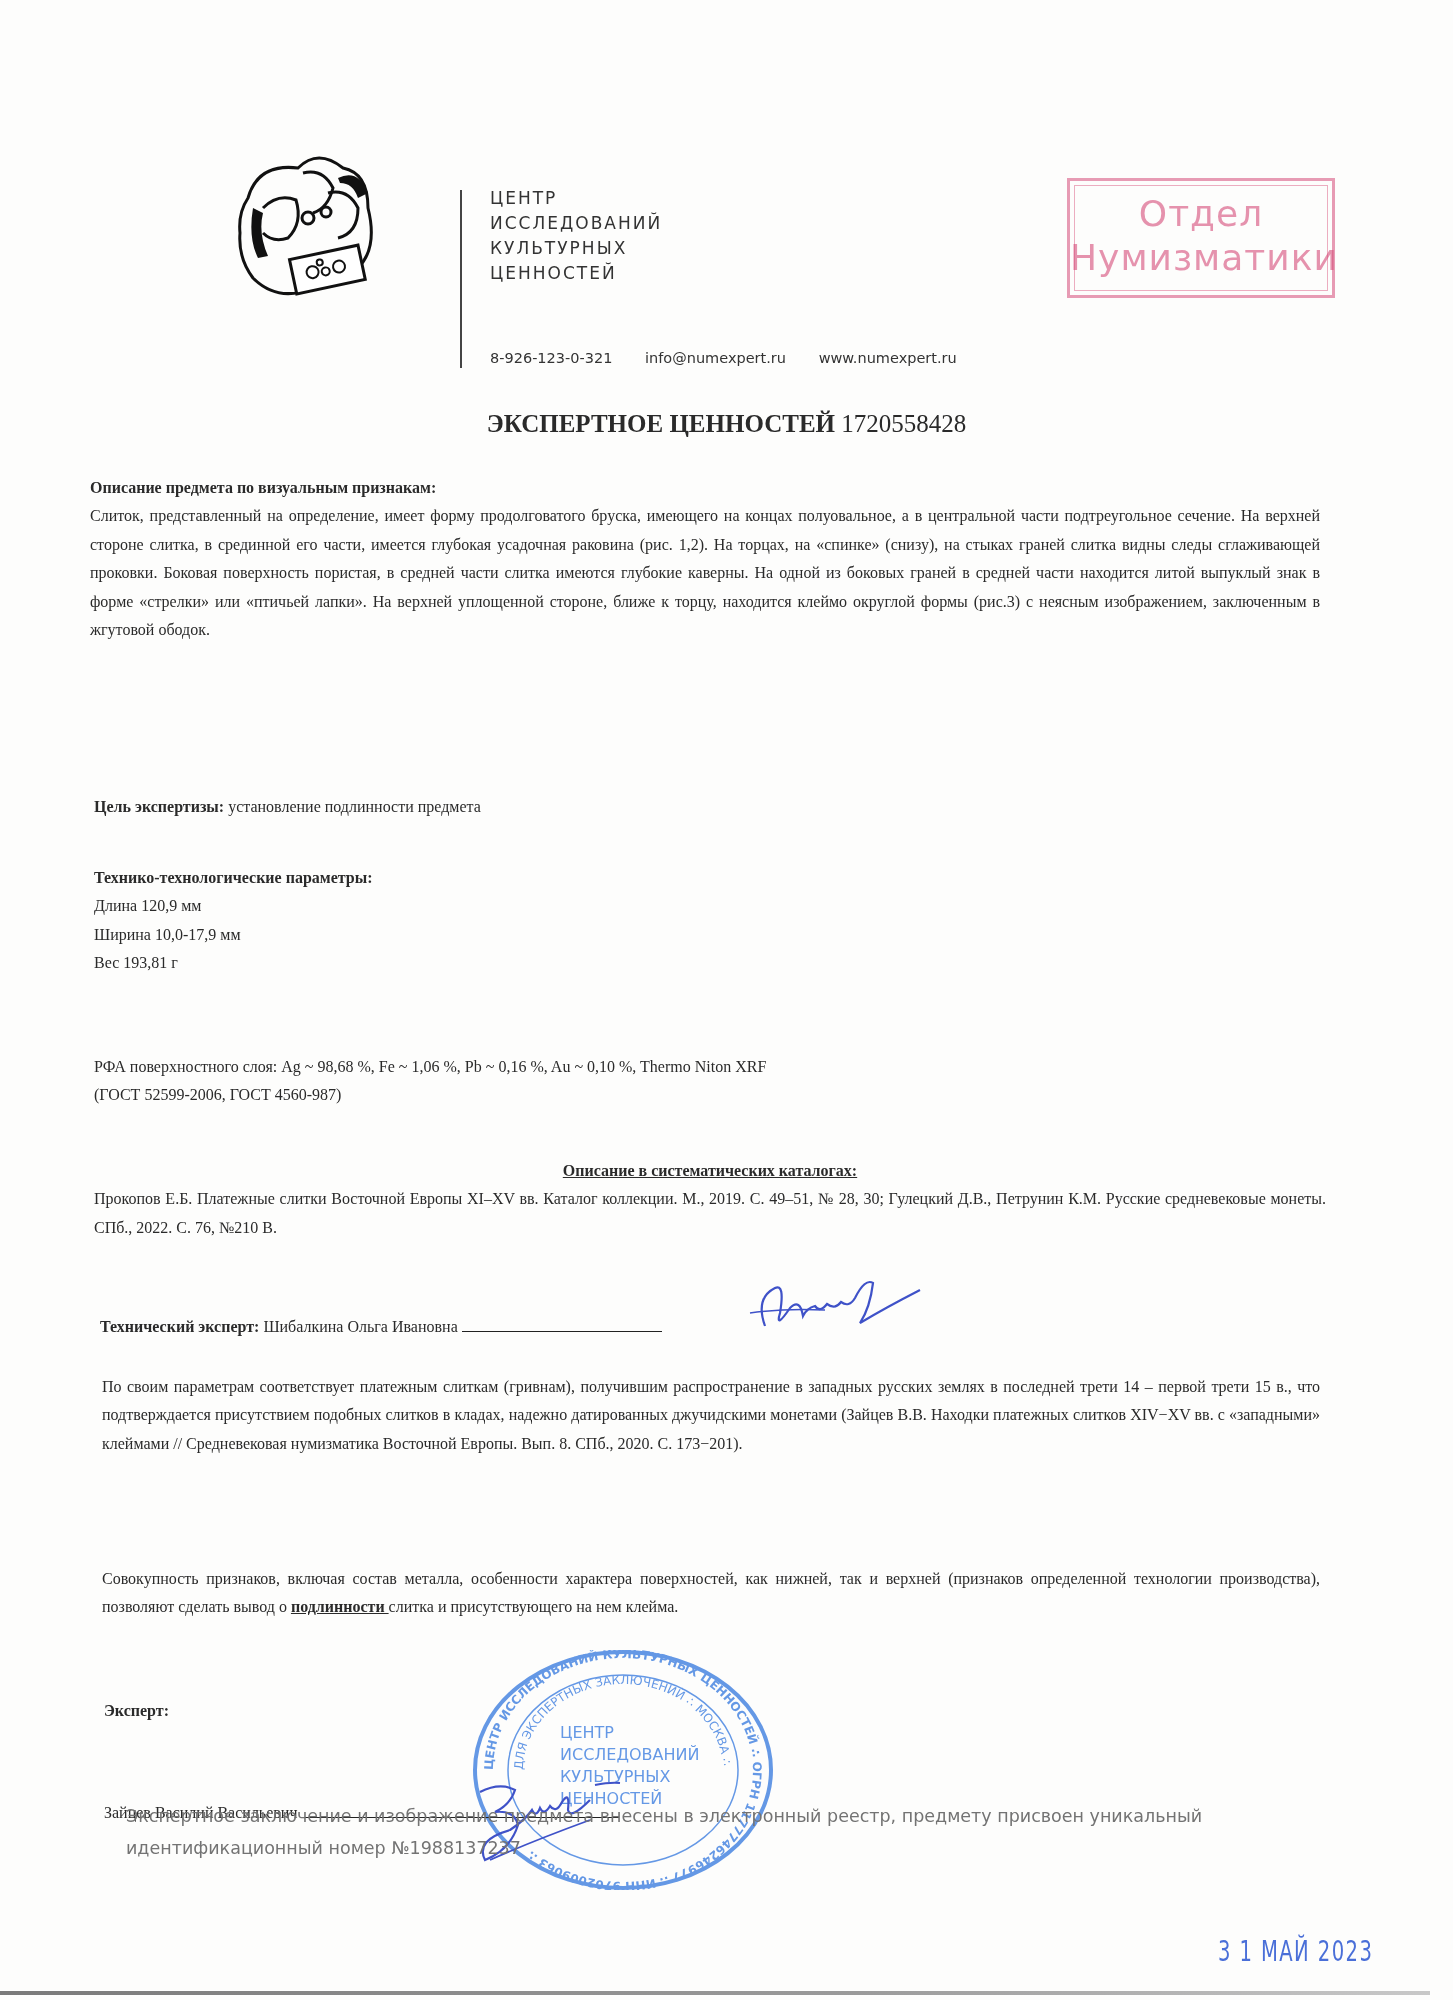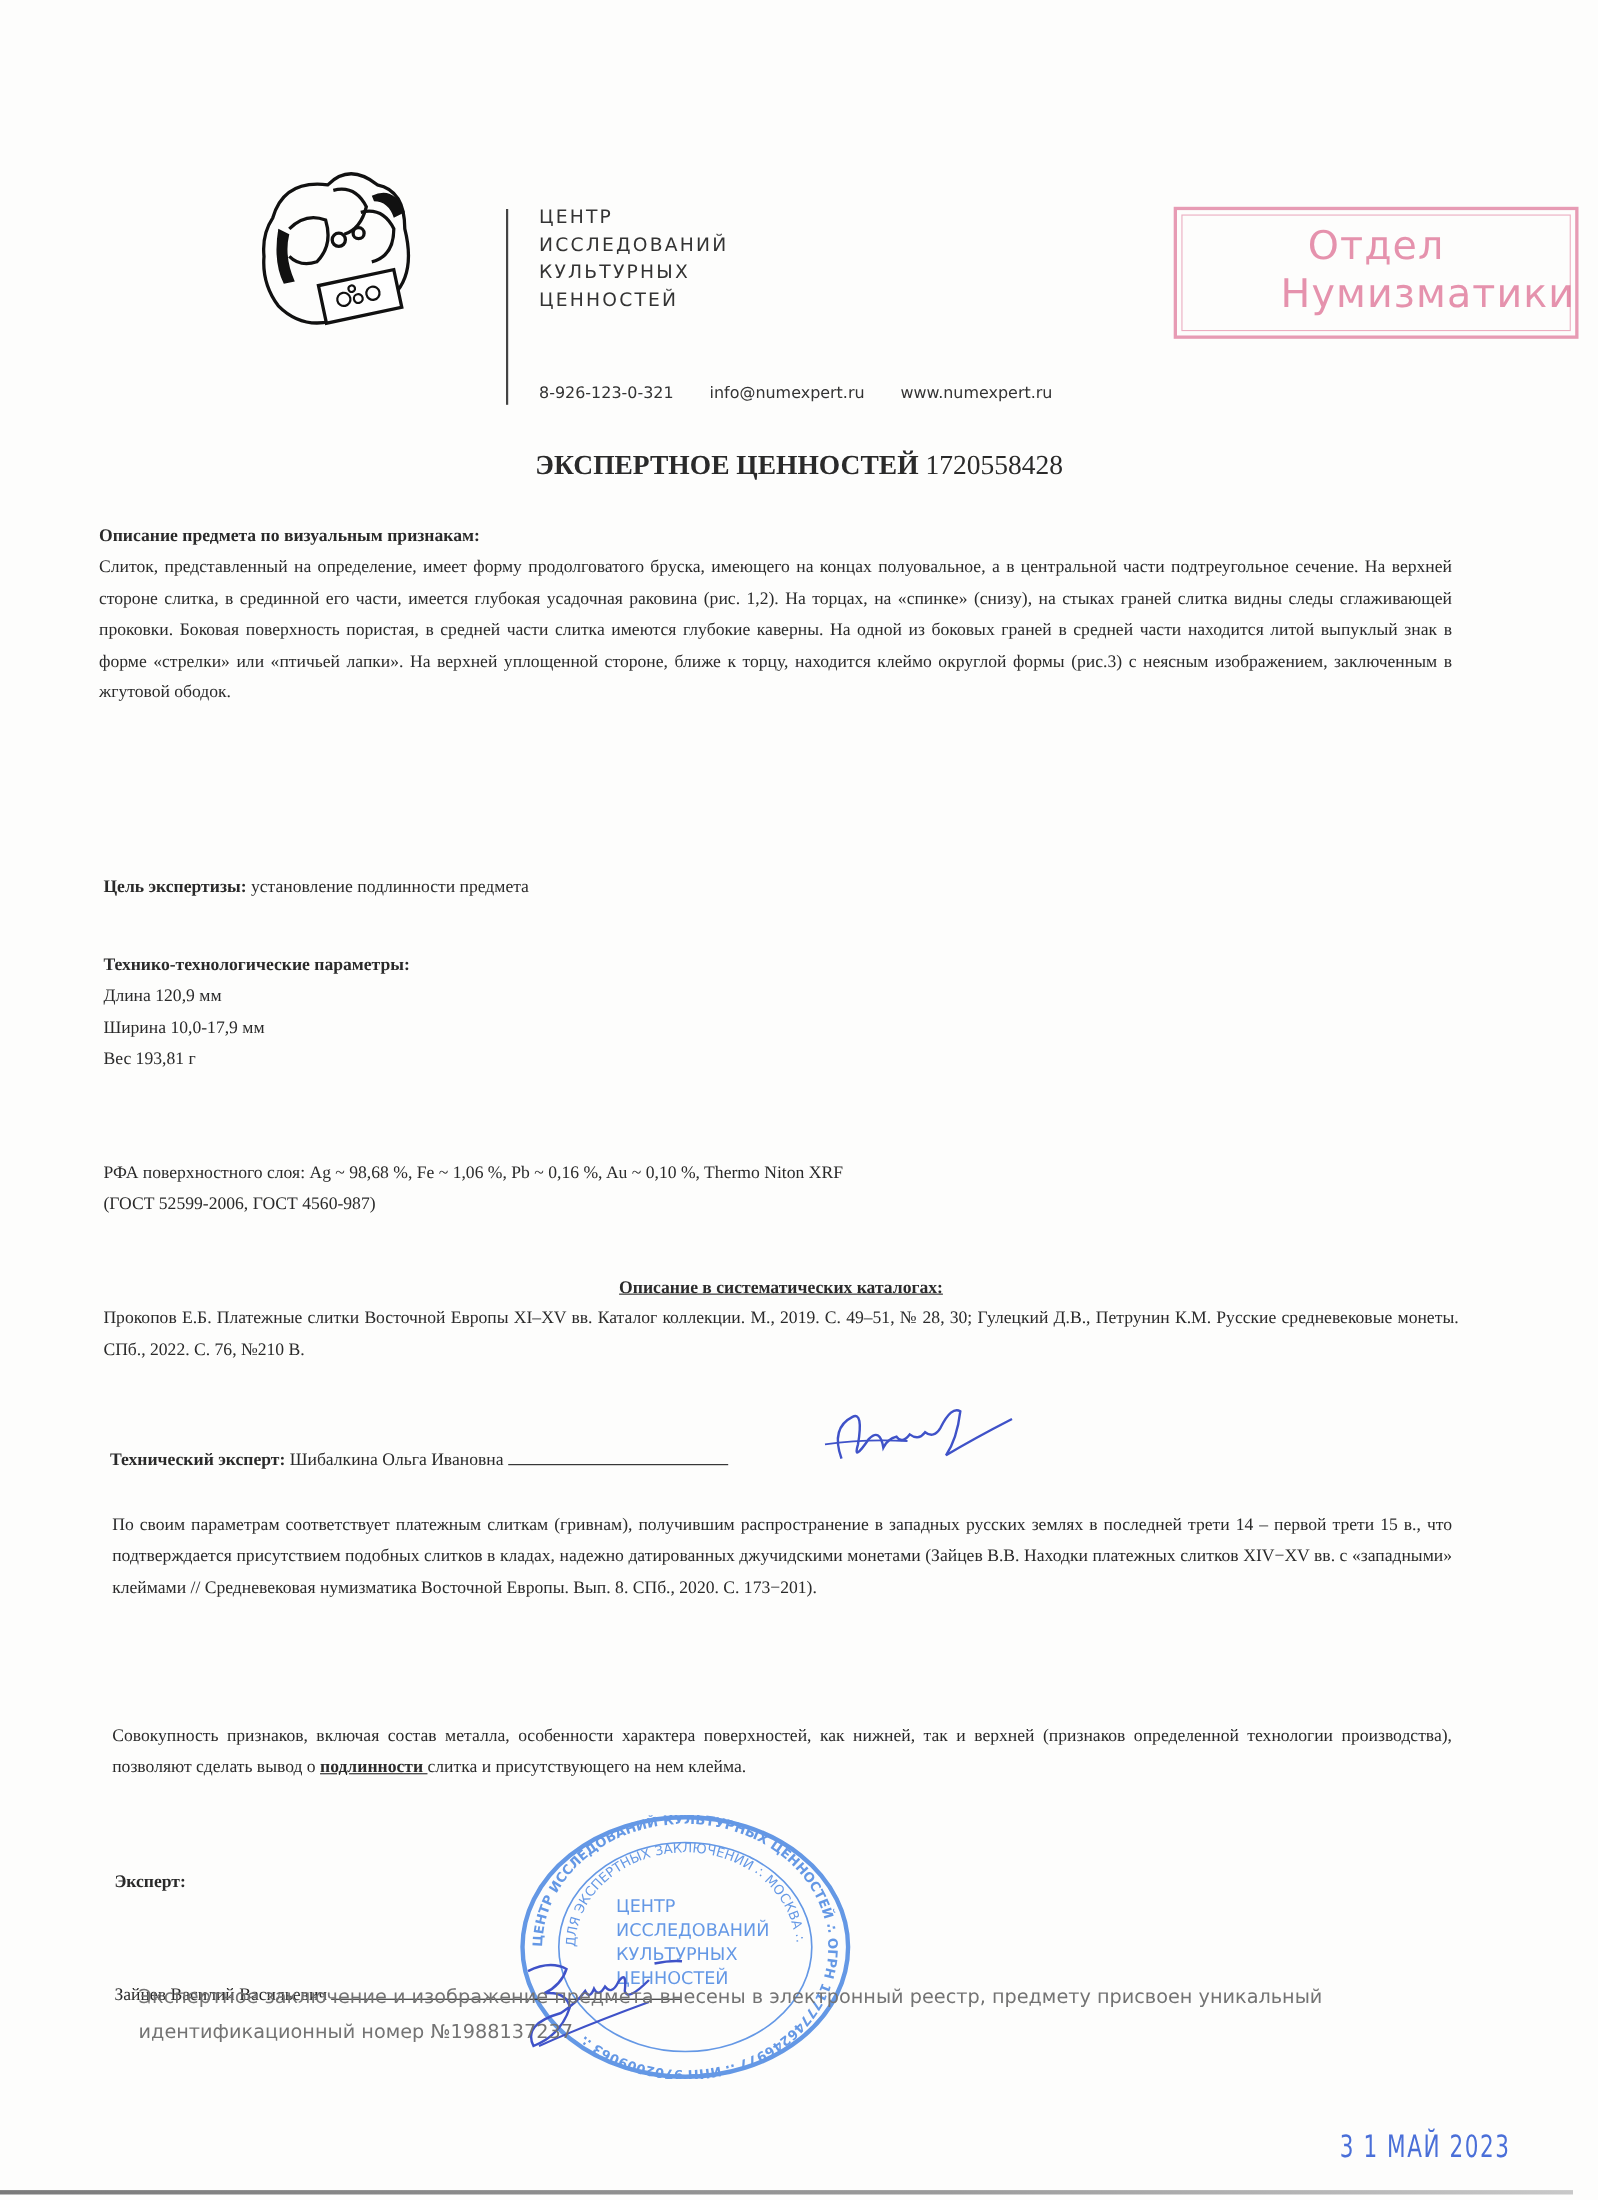--- a/index.html
+++ b/index.html
@@ -9,21 +9,21 @@
     font-family: "Liberation Serif", serif;
     color: #2a2a2a;
   }
   .abs { position: absolute; }
   
   .logo { left: 218px; top: 138px; width: 170px; height: 170px; }
   .divider { left: 460px; top: 190px; width: 2px; height: 178px; background: #444; }
   .org { left: 490px; top: 186px; font-family: "DejaVu Sans", sans-serif; font-size: 17px; letter-spacing: 2px; line-height: 25px; color: #333; }
   .contacts { left: 490px; top: 350px; font-family: "DejaVu Sans", sans-serif; font-size: 14.5px; color: #333; word-spacing: 2px; }
   .contacts span { margin-right: 26px; margin-top: 48px; }
-  .red-stamp { left: 1067px; top: 188px; width: 368px; height: 120px; border: 3px solid rgba(214,75,120,0.55); box-sizing: border-box; }
+  .red-stamp { left: 1067px; top: 178px; width: 268px; height: 120px; border: 3px solid rgba(214,75,120,0.55); box-sizing: border-box; }
   .red-stamp .inner { position: absolute; left: 4px; top: 4px; right: 4px; bottom: 4px; border: 1.5px solid rgba(214,75,120,0.45); }
   .red-stamp .t { position: absolute; width: 100%; text-align: center; font-family: "DejaVu Sans", sans-serif; color: rgba(214,75,120,0.6); font-size: 36px; letter-spacing: 1px; }
   .red-stamp .t1 { top: 12px; }
   .red-stamp .t2 { top: 56px; text-align: right; }
 
   .title { left: 0; width: 1453px; top: 410px; text-align: center; font-size: 25px; }
   .title b { font-weight: bold; }
 
   .section { left: 94px; width: 1226px; font-size: 16px; line-height: 28.4px; }
   .h { font-weight: bold; }

